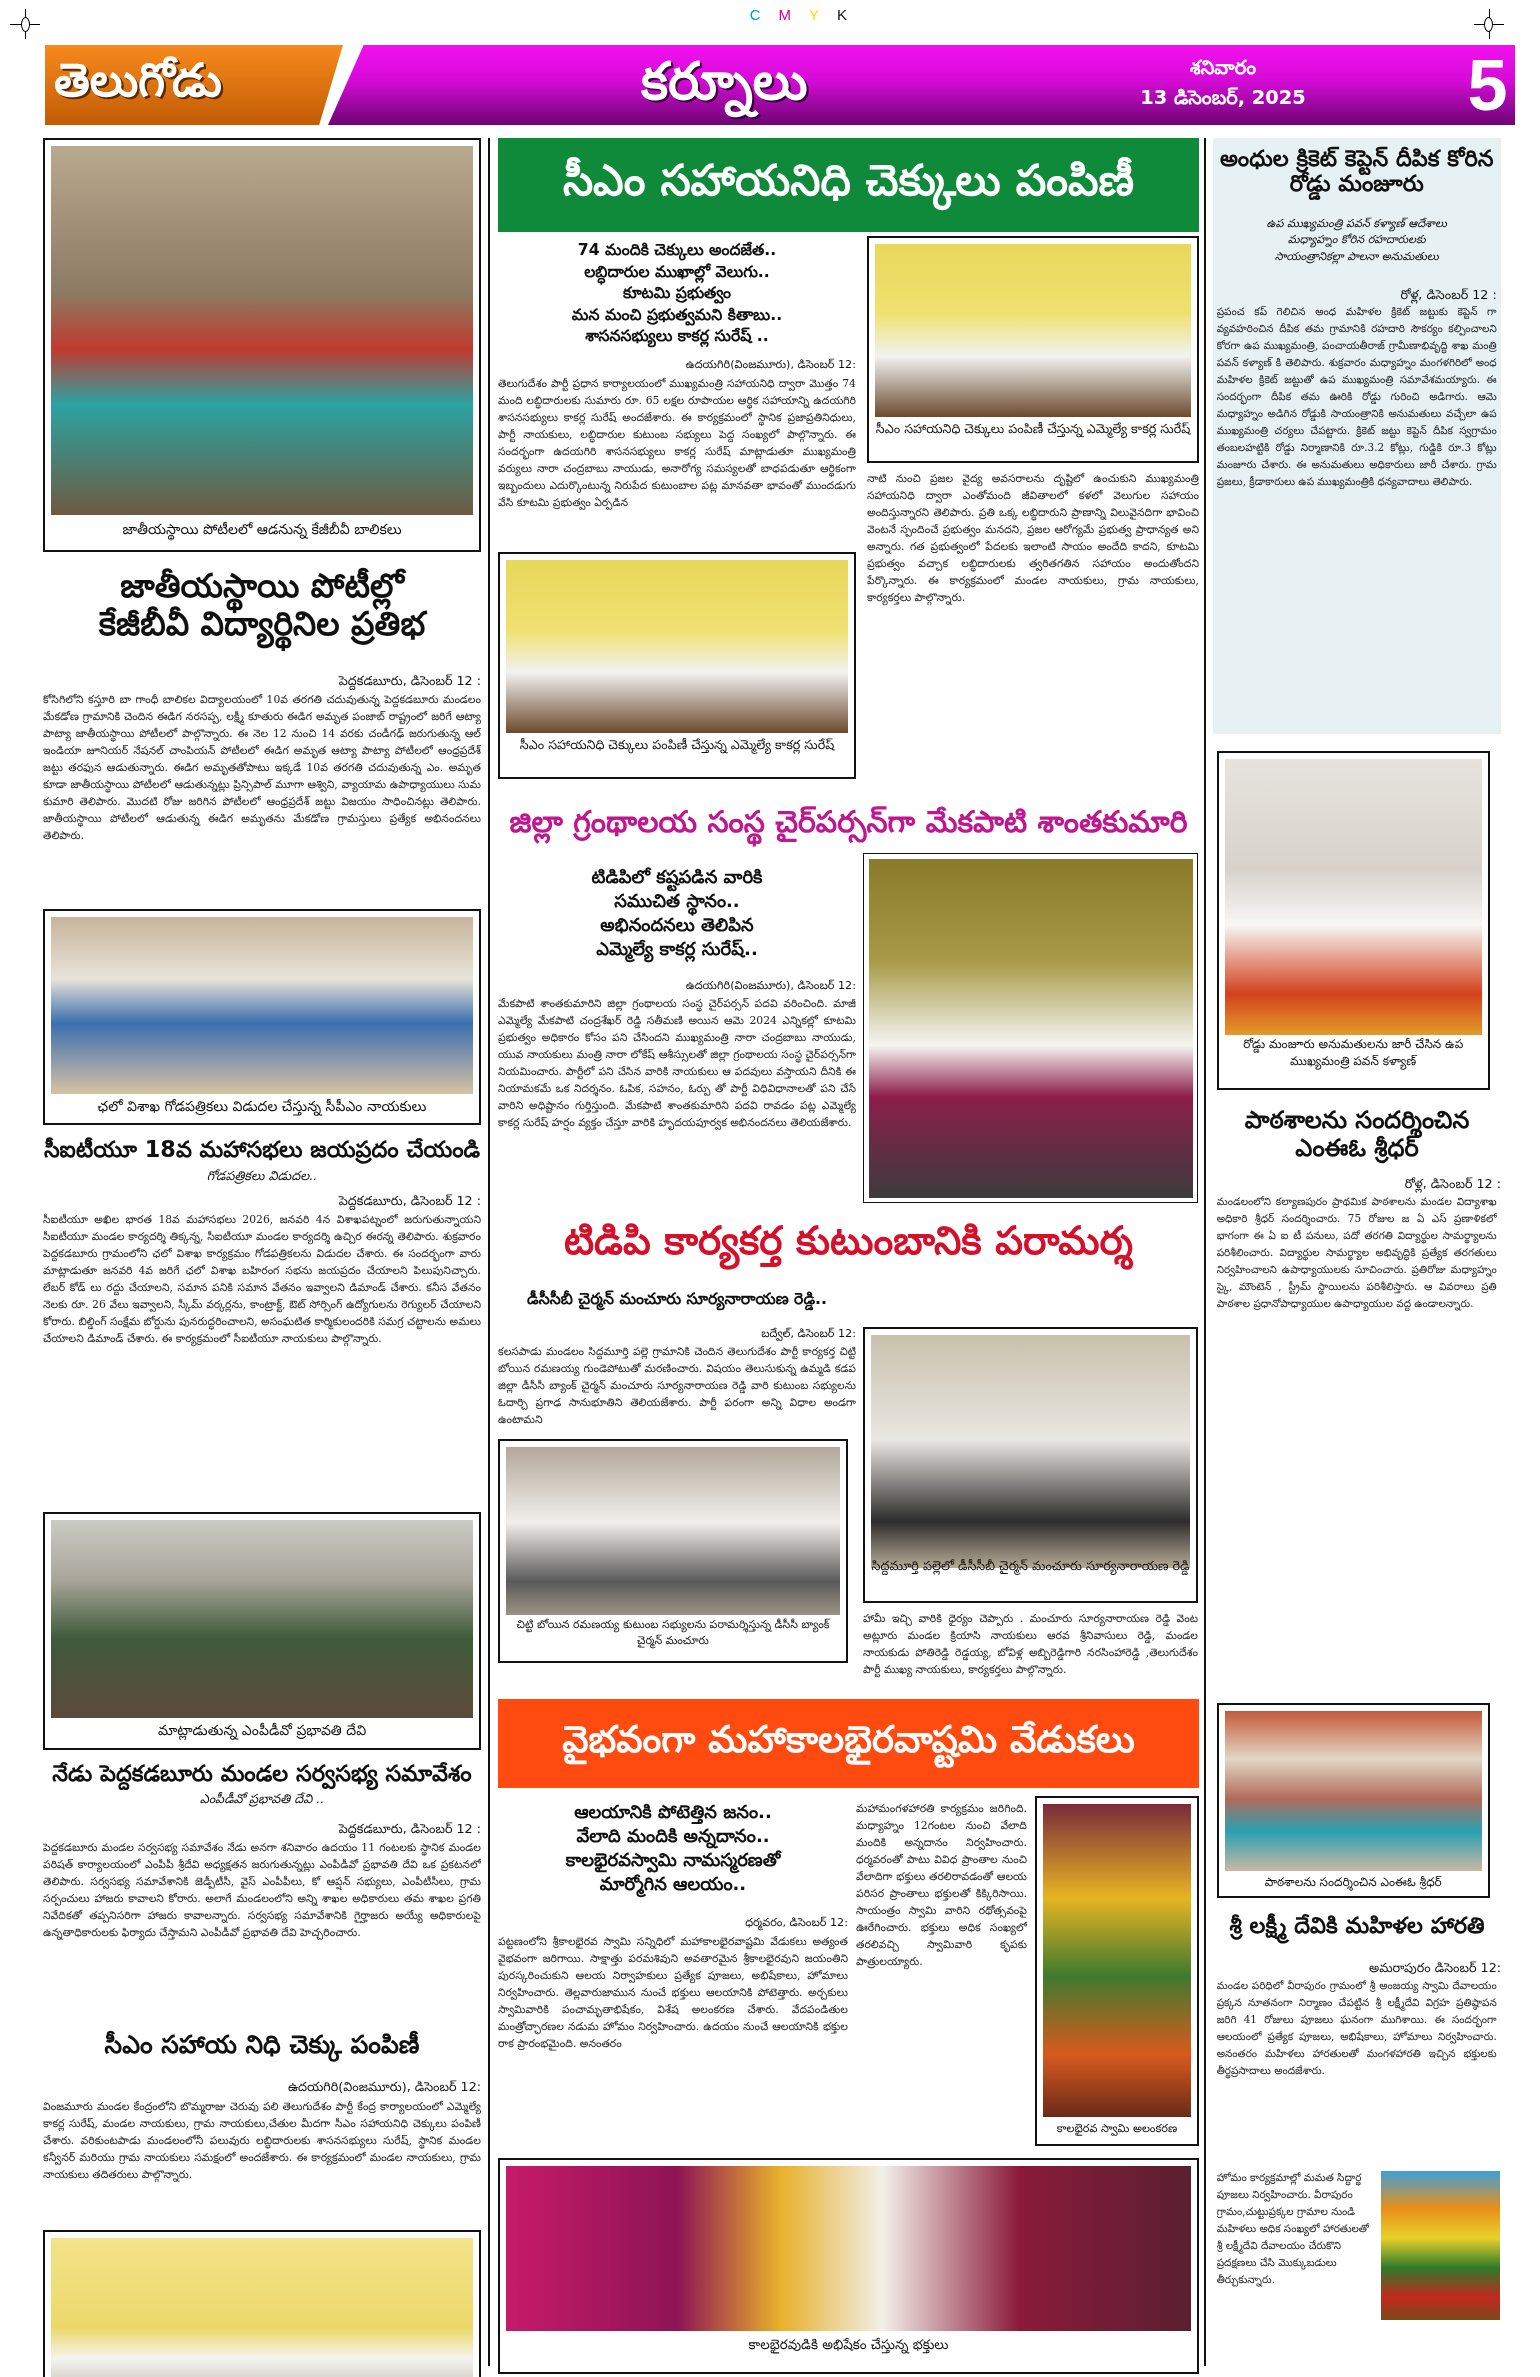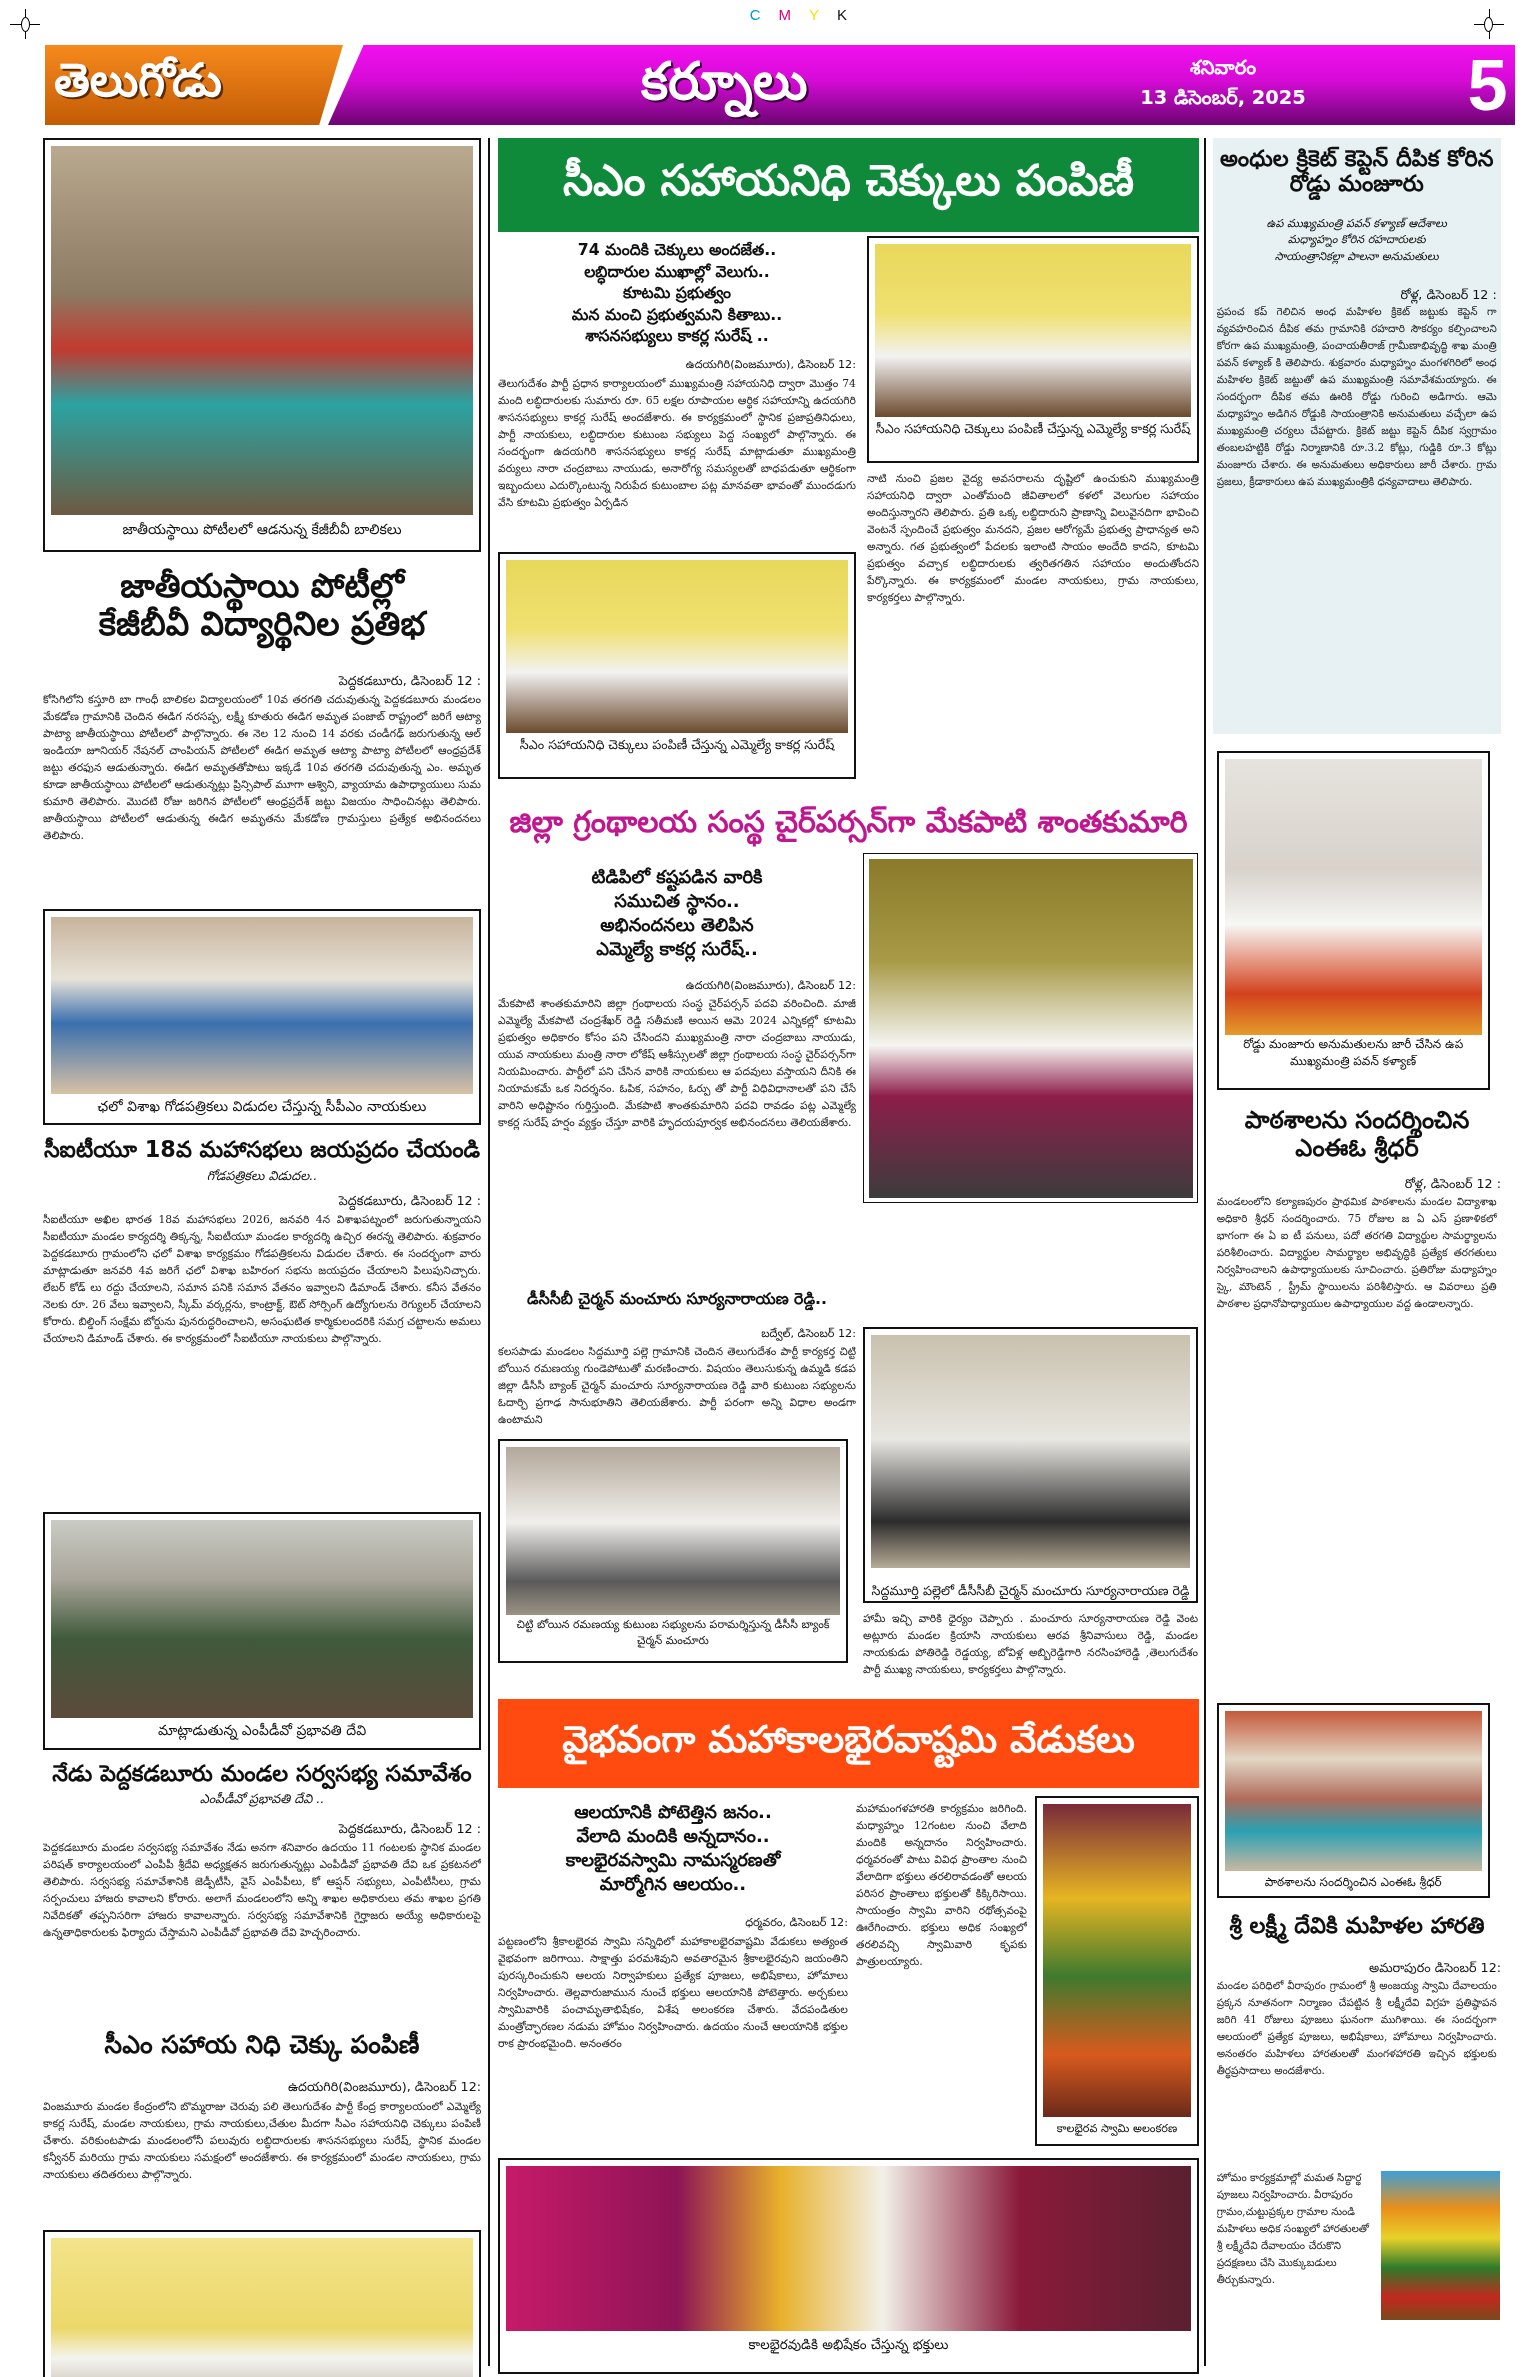--- a/index.html
+++ b/index.html
@@ -150,30 +150,31 @@
     <div>సముచిత స్థానం..</div>
     <div>అభినందనలు తెలిపిన</div>
     <div>ఎమ్మెల్యే కాకర్ల సురేష్..</div>
   </div>
   <div class="dateline" style="left:0;top:841px;width:358px;font-size:11.2px;">ఉదయగిరి(వింజమూరు), డిసెంబర్ 12:</div>
   <div class="body" style="left:0;top:857px;width:358px;height:231px;overflow:hidden;">మేకపాటి శాంతకుమారిని జిల్లా గ్రంథాలయ సంస్థ చైర్‌పర్సన్ పదవి వరించింది. మాజీ ఎమ్మెల్యే మేకపాటి చంద్రశేఖర్ రెడ్డి సతీమణి అయిన ఆమె 2024 ఎన్నికల్లో కూటమి ప్రభుత్వం అధికారం కోసం పని చేసిందని ముఖ్యమంత్రి నారా చంద్రబాబు నాయుడు, యువ నాయకులు మంత్రి నారా లోకేష్ ఆశీస్సులతో జిల్లా గ్రంథాలయ సంస్థ చైర్‌పర్సన్‌గా నియమించారు. పార్టీలో పని చేసిన వారికి నాయకులు ఆ పదవులు వస్తాయని దీనికి ఈ నియామకమే ఒక నిదర్శనం. ఓపిక, సహనం, ఓర్పు తో పార్టీ విధివిధానాలతో పని చేసే వారిని అధిష్టానం గుర్తిస్తుంది. మేకపాటి శాంతకుమారిని పదవి రావడం పట్ల ఎమ్మెల్యే కాకర్ల సురేష్ హర్షం వ్యక్తం చేస్తూ వారికి హృదయపూర్వక అభినందనలు తెలియజేశారు.</div>
   <div class="photo" style="left:365px;top:715px;width:335px;height:350px;border-width:1.5px;">
     <div class="img ph-chair" style="top:4.5px;left:4.5px;right:4.5px;bottom:4.5px;"></div>
   </div>
 
+  <div class="head" style="left:0;top:1081px;width:701px;font-size:39px;color:#d4102a;">టిడిపి కార్యకర్త కుటుంబానికి పరామర్శ</div>
   <div class="sub" style="left:0;top:1151px;width:358px;font-size:15.7px;">డీసీసీబీ చైర్మన్ మంచూరు సూర్యనారాయణ రెడ్డి..</div>
   <div class="dateline" style="left:0;top:1189px;width:358px;font-size:11.2px;">బద్వేల్, డిసెంబర్ 12:</div>
   <div class="body" style="left:0;top:1205px;width:358px;height:89px;overflow:hidden;">కలసపాడు మండలం సిద్దమూర్తి పల్లె గ్రామానికి చెందిన తెలుగుదేశం పార్టీ కార్యకర్త చిట్టి బోయిన రమణయ్య గుండెపోటుతో మరణించారు. విషయం తెలుసుకున్న ఉమ్మడి కడప జిల్లా డీసీసీ బ్యాంక్ చైర్మన్ మంచూరు సూర్యనారాయణ రెడ్డి వారి కుటుంబ సభ్యులను ఓదార్చి ప్రగాఢ సానుభూతిని తెలియజేశారు. పార్టీ పరంగా అన్ని విధాల అండగా ఉంటామని</div>
   <div class="photo" style="left:0;top:1301px;width:350px;height:224px;">
     <div class="img ph-sit" style="height:168px;"></div>
     <div class="cap" style="top:176px;font-size:11px;line-height:16.4px;">చిట్టి బోయిన రమణయ్య కుటుంబ సభ్యులను పరామర్శిస్తున్న డీసీసీ బ్యాంక్ చైర్మన్ మంచూరు</div>
   </div>
   <div class="photo" style="left:365px;top:1189px;width:335px;height:276px;">
     <div class="img ph-walk" style="height:233px;"></div>
-    <div class="cap" style="top:253px;font-size:12.7px;">సిద్దమూర్తి పల్లెలో డీసీసీబీ చైర్మన్ మంచూరు సూర్యనారాయణ రెడ్డి</div>
+    <div class="cap" style="top:228px;font-size:12.7px;">సిద్దమూర్తి పల్లెలో డీసీసీబీ చైర్మన్ మంచూరు సూర్యనారాయణ రెడ్డి</div>
   </div>
   <div class="body" style="left:365px;top:1472px;width:335px;height:75px;overflow:hidden;">హామీ ఇచ్చి వారికి ధైర్యం చెప్పారు . మంచూరు సూర్యనారాయణ రెడ్డి వెంట అట్లూరు మండల క్రియాసి నాయకులు ఆరవ శ్రీనివాసులు రెడ్డి, మండల నాయకుడు పోతిరెడ్డి రెడ్డయ్య, బోవిళ్ల అబ్బిరెడ్డిగారి నరసింహారెడ్డి ,తెలుగుదేశం పార్టీ ముఖ్య నాయకులు, కార్యకర్తలు పాల్గొన్నారు.</div>
 
   <div class="banner" style="left:0;top:1561px;width:701px;height:89px;background:#ff4a10;font-size:37px;">వైభవంగా మహాకాలభైరవాష్టమి వేడుకలు</div>
   <div class="sub" style="left:0;top:1662px;width:350px;font-size:18px;line-height:24px;">
     <div>ఆలయానికి పోటెత్తిన జనం..</div>
     <div>వేలాది మందికి అన్నదానం..</div>
     <div>కాలభైరవస్వామి నామస్మరణతో</div>
     <div>మార్మోగిన ఆలయం..</div>
   </div>

